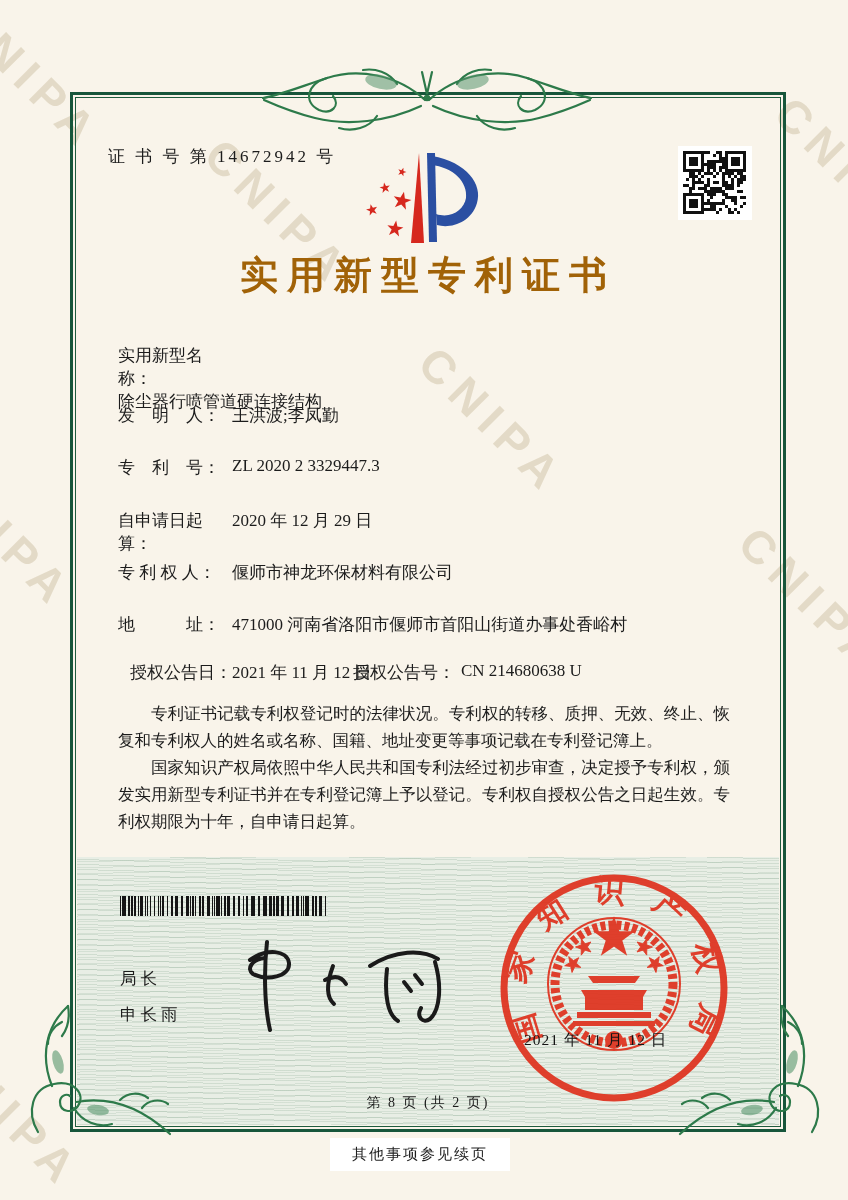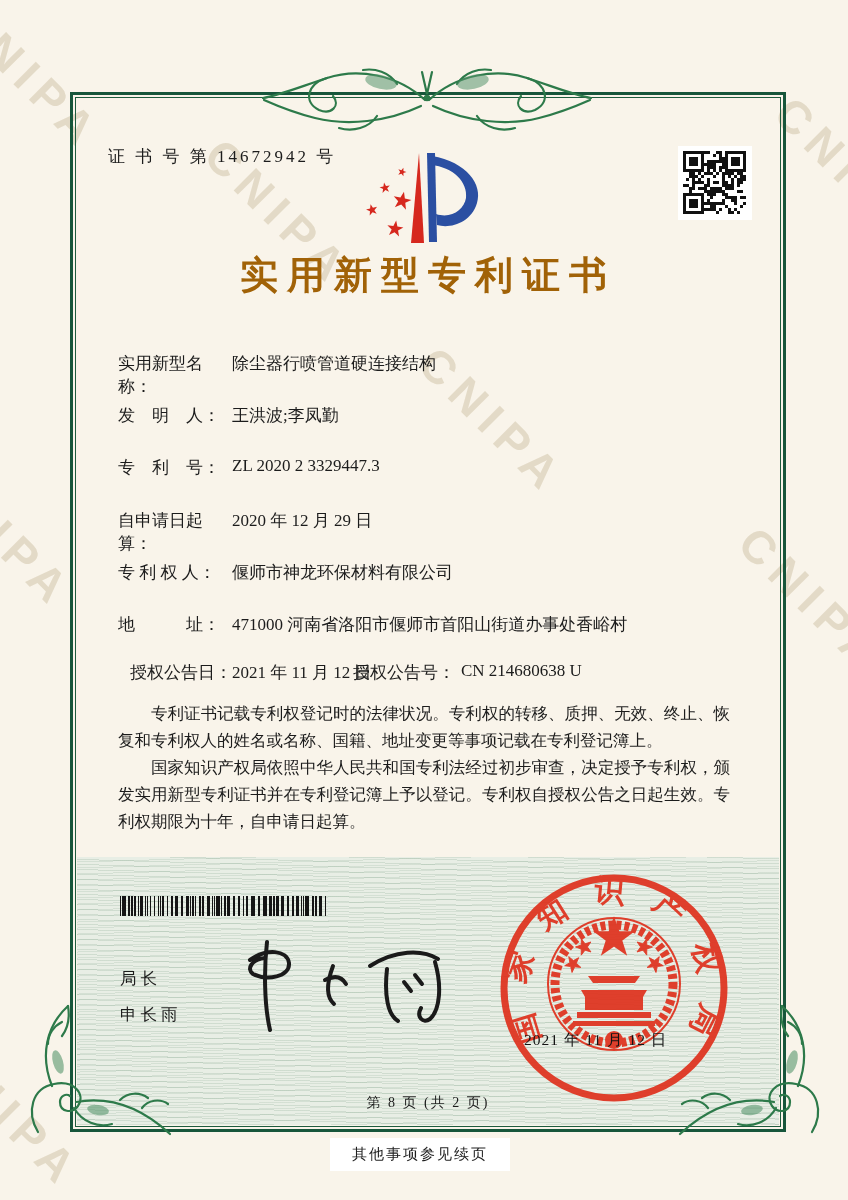--- a/index.html
+++ b/index.html
@@ -287,21 +287,21 @@
           <rect x="56" y="62" width="3" height="3"></rect>
           <rect x="38" y="65" width="3" height="3"></rect>
           <rect x="50" y="65" width="3" height="3"></rect>
           <rect x="53" y="65" width="3" height="3"></rect>
           <rect x="59" y="65" width="3" height="3"></rect>
         </g>
       </svg></div>
 
   <div class="abs title">实用新型专利证书</div>
 
-  <div class="abs row" style="top:352px;">
+  <div class="abs row" style="top:344px;flex-direction:column;">
     <span class="lab">实用新型名称：</span>
     <span class="val">除尘器行喷管道硬连接结构</span>
   </div>
   <div class="abs row" style="top:404px;">
     <span class="lab">发　明　人：</span>
     <span class="val">王洪波;李凤勤</span>
   </div>
   <div class="abs row" style="top:456px;">
     <span class="lab">专　利　号：</span>
     <span class="val">ZL 2020 2 3329447.3</span>

